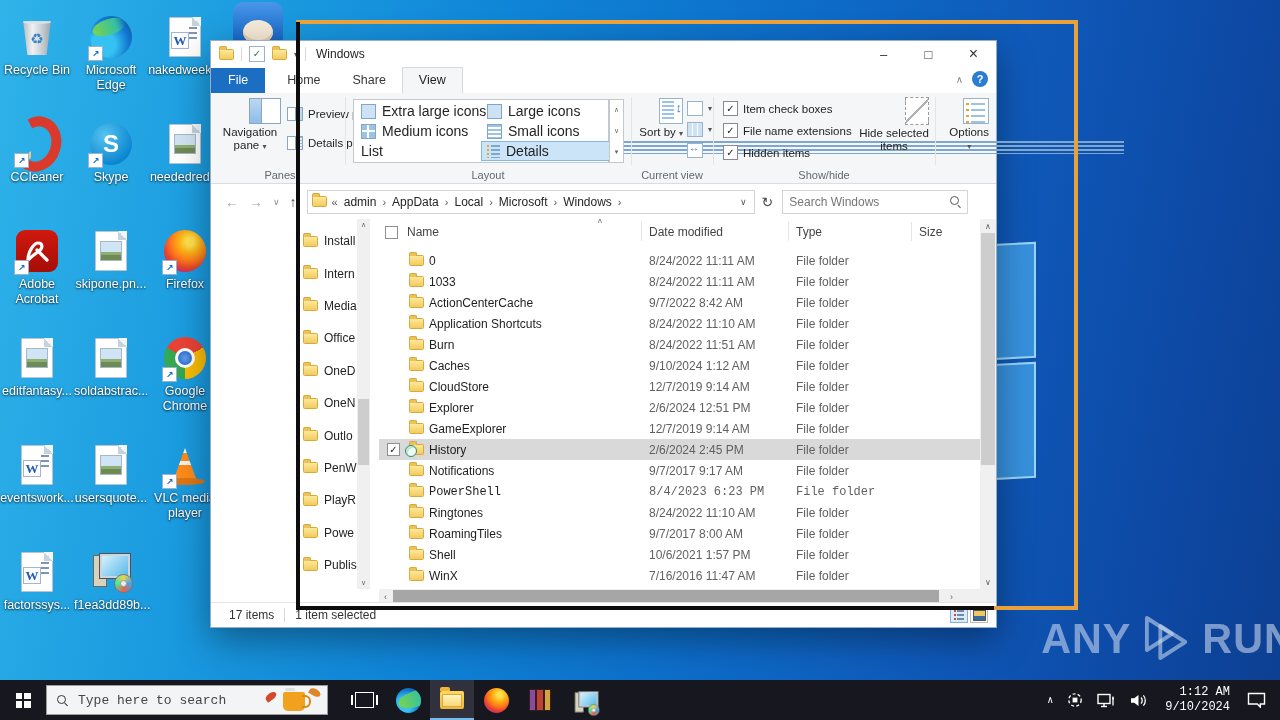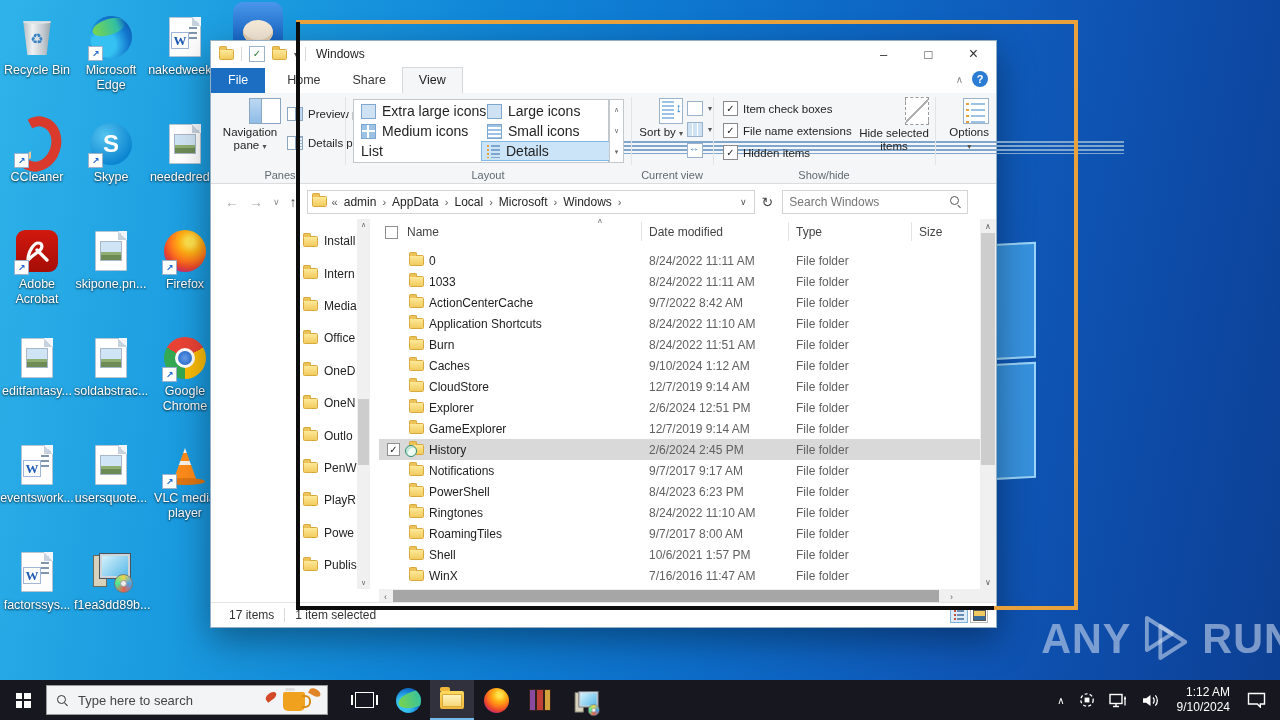--- a/index.html
+++ b/index.html
@@ -217,21 +217,21 @@
   .fic.hist::after{content:"";position:absolute;left:-5px;bottom:-3px;width:10px;height:10px;border-radius:50%;
     background:#eefaf4;border:1px solid #2f8a6e;box-shadow:inset 2px 2px 0 #bfe8d8;}
   
   .vp-border div{position:absolute;}
   .b-top{left:296px;top:20px;width:782px;height:4px;background:#e9a23b;}
   .b-right{left:1074px;top:20px;width:4px;height:590px;background:#e9a23b;}
   .b-bot-o{left:994px;top:606px;width:84px;height:4px;background:#e9a23b;}
   .b-bot-b{left:296px;top:606px;width:698px;height:4px;background:#0d0d0d;}
   .b-left{left:296px;top:22px;width:4px;height:588px;background:#0d0d0d;}
   
-  .taskbar{position:absolute;left:0;bottom:0;width:1280px;height:40px;background:#17171f;display:flex;align-items:center;}
+  .taskbar{position:absolute;left:0;bottom:0;width:1280px;height:40px;background:#17171f;display:flex;align-items:center;font-family:Liberation Mono, monospace;}
   .startbtn{width:46px;height:40px;display:grid;place-items:center;}
   .startlogo{width:15px;height:15px;display:grid;grid-template-columns:1fr 1fr;grid-template-rows:1fr 1fr;gap:2px;}
   .startlogo i{background:#fff;}
   .tsearch{position:relative;width:282px;height:30px;background:#f3f4f5;border:1px solid #9a9a9a;
     display:flex;align-items:center;gap:10px;padding:0 10px;box-sizing:border-box;color:#454545;font-size:13px;overflow:hidden;}
   .tsearch .mag::before{border-color:#333;} .tsearch .mag::after{background:#333;}
   .deco{position:absolute;right:4px;top:1px;width:58px;height:27px;}
   .leaf{position:absolute;width:12px;height:7px;border-radius:50% 50% 50% 0;}
   .leaf.l1{left:0;top:6px;background:#d44a28;transform:rotate(-35deg);}
   .leaf.l2{right:2px;top:2px;background:#e08428;transform:rotate(30deg);}
@@ -720,21 +720,21 @@
               <span class="nm">History</span>
               <span class="dt">2/6/2024 2:45 PM</span>
               <span class="tp">File folder</span>
             </div>
             <div class="lrow" style="top: 215px;">
               <span class="fic"></span>
               <span class="nm">Notifications</span>
               <span class="dt">9/7/2017 9:17 AM</span>
               <span class="tp">File folder</span>
             </div>
-            <div class="lrow" style="top: 236px;">
+            <div class="lrow" style="top: 236px; font-family: Liberation Mono, monospace;">
               <span class="fic"></span>
               <span class="nm">PowerShell</span>
               <span class="dt">8/4/2023 6:23 PM</span>
               <span class="tp">File folder</span>
             </div>
             <div class="lrow" style="top: 257px;">
               <span class="fic"></span>
               <span class="nm">Ringtones</span>
               <span class="dt">8/24/2022 11:10 AM</span>
               <span class="tp">File folder</span>

